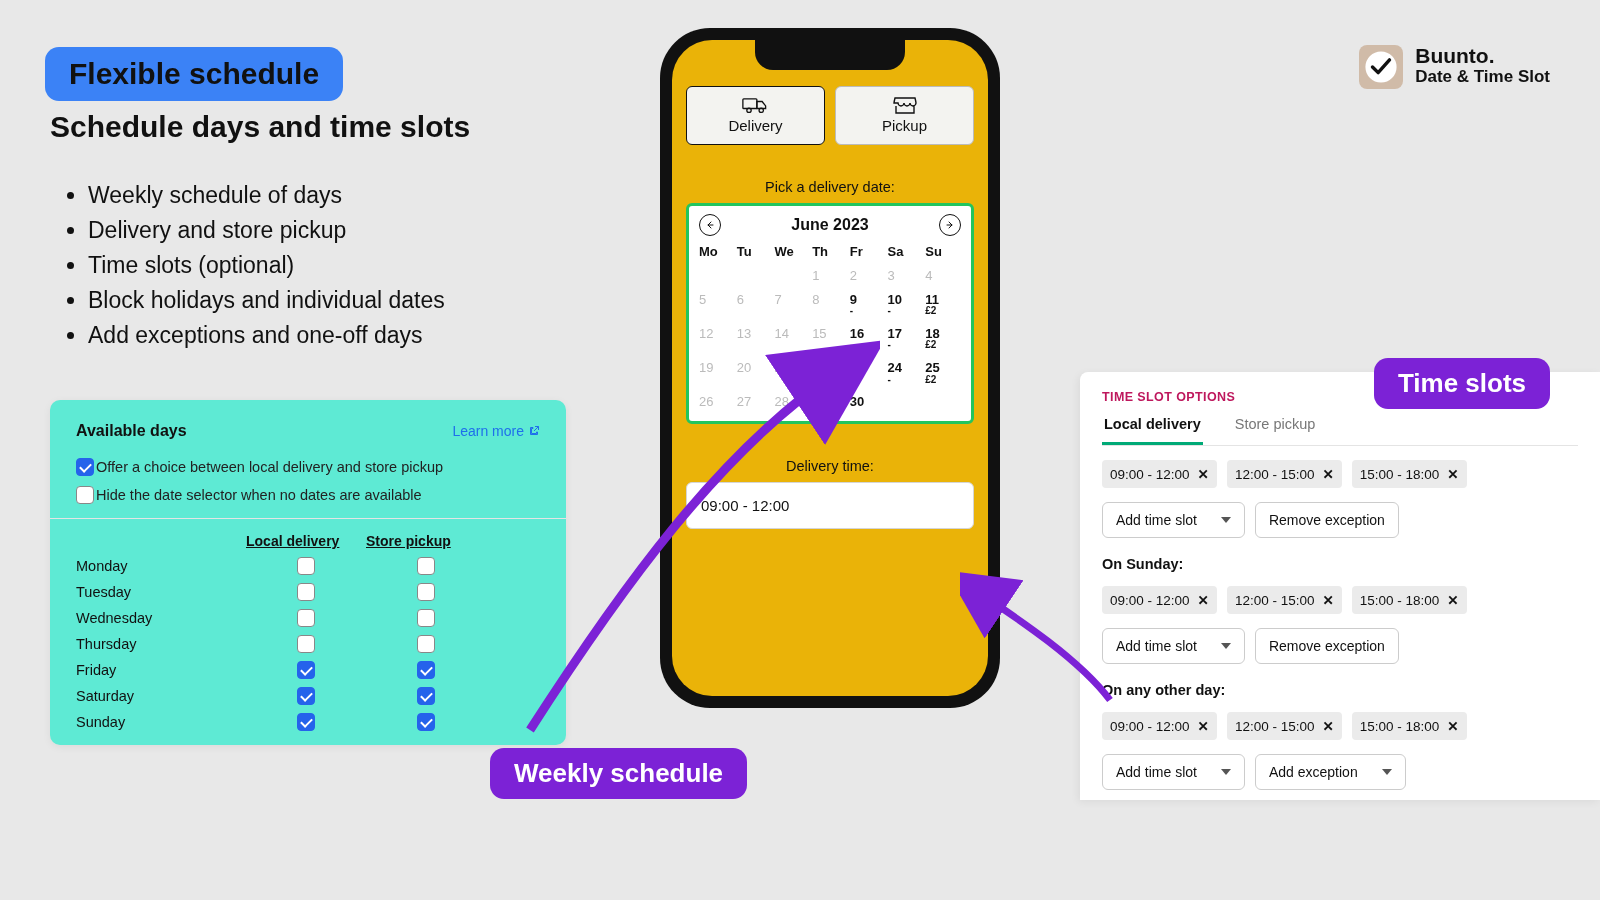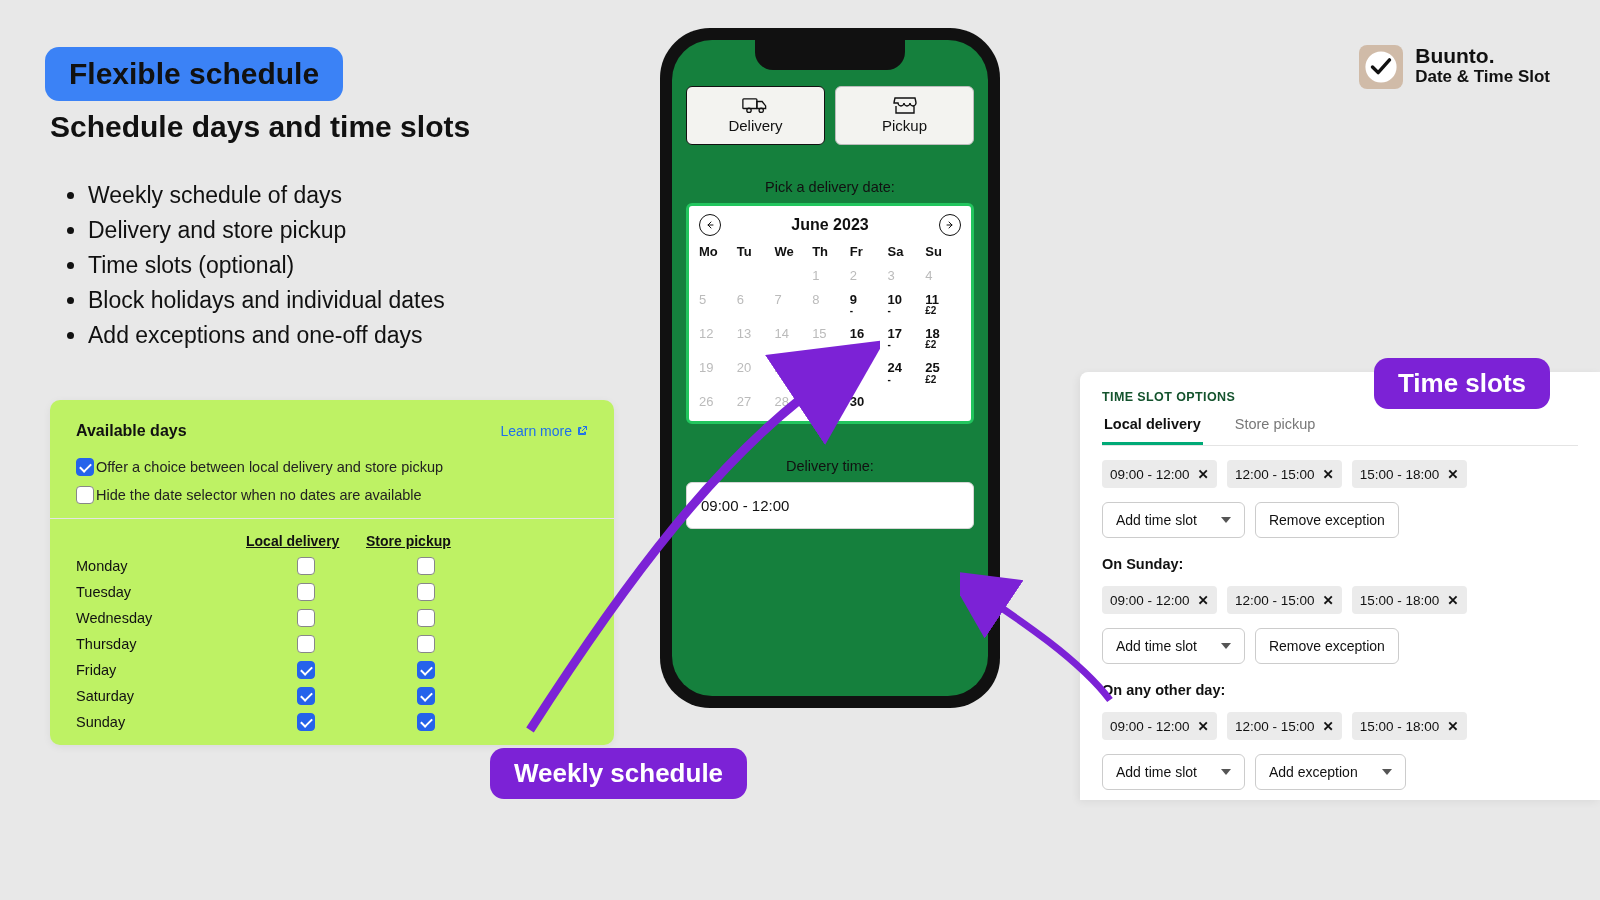--- a/index.html
+++ b/index.html
@@ -11,57 +11,57 @@
   ul.bullets { position:absolute; left:88px; top:178px; list-style:disc; font-size:23px; line-height:1.52; font-weight:500;}
 
   
   .logo { position:absolute; right:50px; top:45px; display:flex; gap:12px; align-items:flex-start; }
   .logo-box { width:44px; height:44px; background:#d0bba8; border-radius:8px; display:flex; align-items:center; justify-content:center; }
   .logo-box svg { width:34px; height:34px; }
   .logo-text .l1 { font-weight:700; font-size:21px; line-height:1.05;}
   .logo-text .l2 { font-weight:600; font-size:17px; }
 
   
-  .card-days { position:absolute; left:50px; top:400px; width:564px; background:#bef264; border-radius:10px; box-shadow:0 2px 8px rgba(0,0,0,.06); padding:22px 26px 14px; font-size:15px; }
+  .card-days { position:absolute; left:50px; top:400px; width:516px; background:#5eead4; border-radius:10px; box-shadow:0 2px 8px rgba(0,0,0,.06); padding:22px 26px 14px; font-size:15px; }
   .card-days .hdr { display:flex; justify-content:space-between; align-items:center; }
   .card-days .hdr h3 { font-size:16px; font-weight:600; }
   .card-days .learn { color:#1f6feb; font-size:14px; display:flex; align-items:center; gap:4px; cursor:pointer; }
   .checks { margin-top:18px; }
   .check-row { display:flex; align-items:center; gap:2px; margin-bottom:10px; font-size:14.5px; color:#222; }
   .checkbox { width:18px; height:18px; border:1.5px solid #888; border-radius:4px; display:inline-flex; align-items:center; justify-content:center; flex-shrink:0; background:#fff;}
   .checkbox.checked { background:#2563eb; border-color:#2563eb; }
   .checkbox.checked::after { content:""; width:9px; height:5px; border-left:2px solid #fff; border-bottom:2px solid #fff; transform:rotate(-45deg); margin-top:-2px;}
   hr.sep { border:none; border-top:1px solid #e4e4e4; margin:14px -26px 14px; }
   .day-grid { display:grid; grid-template-columns: 170px 120px 120px; row-gap:8px; align-items:center; font-size:14.5px;}
   .day-grid .col-head { font-weight:600; text-decoration:underline; font-size:14px; }
   .day-grid .cbwrap { display:flex; justify-content:center; }
 
   
   .phone { position:absolute; left:660px; top:28px; width:340px; height:680px; background:#111; border-radius:50px; padding:12px; }
-  .phone-inner { width:100%; height:100%; background:#15803d; border-radius:40px; position:relative; padding:46px 14px 14px; }
+  .phone-inner { width:100%; height:100%; background:#eab308; border-radius:40px; position:relative; padding:46px 14px 14px; }
   .notch { position:absolute; top:0; left:50%; transform:translateX(-50%); width:150px; height:30px; background:#111; border-radius:0 0 18px 18px; }
   .mode-tabs { display:flex; gap:10px; }
   .mode-tab { flex:1; border:1px solid #bbb; border-radius:6px; padding:8px 0 10px; display:flex; flex-direction:column; align-items:center; gap:2px; font-size:15px; background:#f3f3f0;}
   .mode-tab.active { border-color:#111; }
   .mode-tab svg { width:28px; height:20px; }
   .plabel { font-weight:400; font-size:14.5px; margin-top:34px;text-align:center; }
   .cal { margin-top:8px; background:#fff; border:3px solid #22c55e; border-radius:6px; padding:8px 10px 12px; }
   .cal-head { display:flex; justify-content:space-between; align-items:center; font-weight:600; }
   .nav-circ { width:22px; height:22px; border:1.5px solid #111; border-radius:50%; display:flex; align-items:center; justify-content:center; }
   .nav-circ svg{width:12px;height:12px;}
   .cal-grid { display:grid; grid-template-columns:repeat(7,1fr); text-align:left; font-size:13px; margin-top:8px; row-gap:10px; column-gap:2px;}
   .cal-grid .dh { font-weight:700; }
   .cal-grid .d { color:#bbb; display:flex; flex-direction:column; line-height:1.05; }
   .cal-grid .d.on { color:#111; font-weight:700; }
   .cal-grid .d .sub { font-size:10px; font-weight:600; }
   .dt-box { margin-top:8px; background:#fff; border:1px solid #d5d5d5; border-radius:6px; padding:14px 14px; font-size:15px;}
 
   
   .card-ts { position:absolute; right:0; top:372px; width:520px; background:#fff; border-radius:8px 0 0 0; box-shadow:-2px 2px 8px rgba(0,0,0,.06); padding:18px 22px 10px; font-size:15px; }
-  .card-ts h4 { font-size:12.5px; letter-spacing:.4px; color:#14532d; font-weight:700; }
+  .card-ts h4 { font-size:12.5px; letter-spacing:.4px; color:#be185d; font-weight:700; }
   .ts-tabs { display:flex; gap:30px; margin-top:12px; border-bottom:1px solid #e4e4e4; }
   .ts-tab { padding:0 2px 10px; font-size:14.5px; color:#777; cursor:pointer;}
   .ts-tab.active { color:#111; font-weight:600; border-bottom:3px solid #0a7; }
   .chips { display:flex; gap:10px; margin-top:14px; }
   .chip { background:#ebebeb; border-radius:4px; padding:6px 8px; font-size:13.5px; display:flex; align-items:center; gap:8px;}
   .chip .x { font-weight:700; }
   .btnrow { display:flex; gap:10px; margin-top:14px; }
   .btn { border:1px solid #ccc; background:#fff; border-radius:6px; padding:9px 13px; font-size:14px; display:flex; align-items:center; gap:24px; cursor:pointer;}
   .caret { width:0;height:0;border-left:5px solid transparent;border-right:5px solid transparent;border-top:6px solid #555; }
   .seclbl { font-weight:600; margin-top:18px; font-size:14.5px;}

